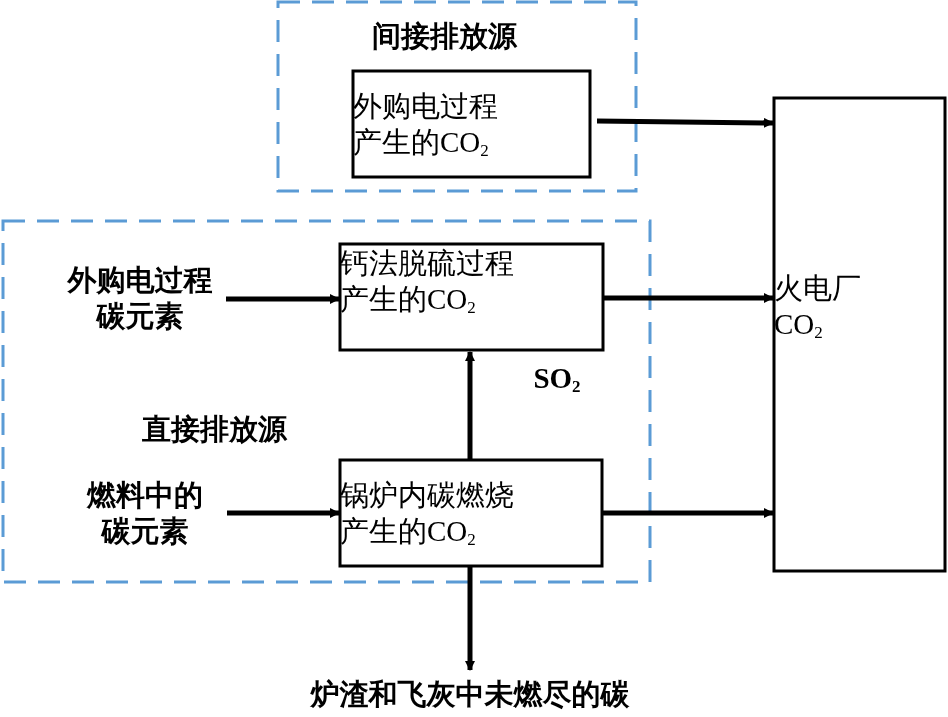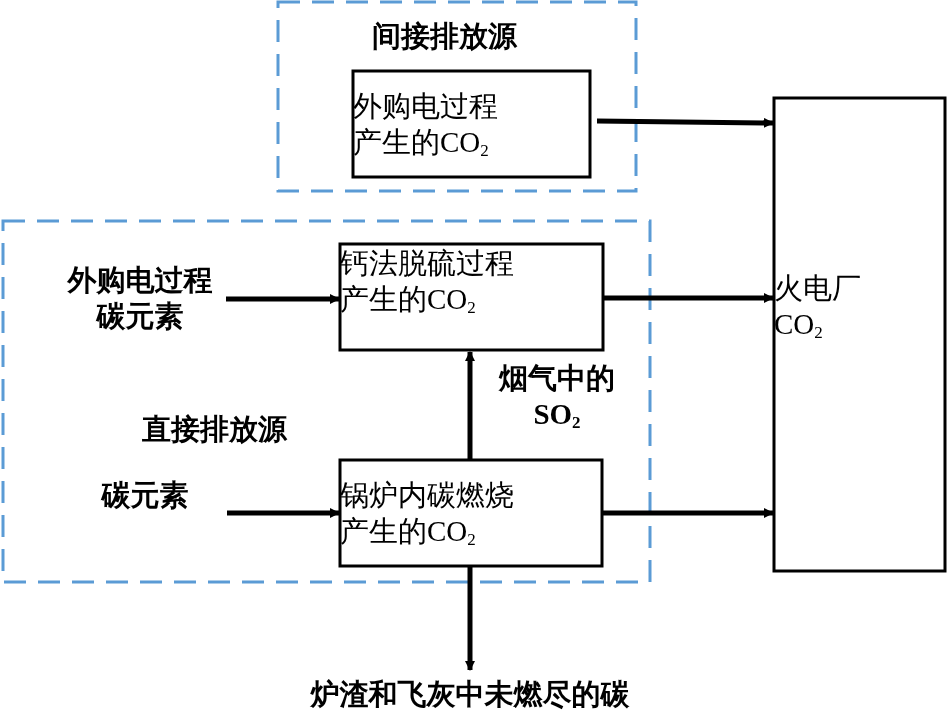--- a/index.html
+++ b/index.html
@@ -60,21 +60,21 @@
   <div>火电厂</div>
   <div><span>CO</span><sub>2</sub></div>
 </div>
 
 <div class="lbl" style="left:55px; top:262px; width:170px;">
   <div>外购电过程</div>
   <div>碳元素</div>
 </div>
 
 <div class="lbl" style="left:70px; top:477px; width:150px;">
+  <div>燃料中的</div>
   <div>碳元素</div>
 </div>
 
 <div class="lbl" style="left:482px; top:360px; width:150px;">
-  <div>烟气中的</div>
   <div><span>SO</span><sub>2</sub></div>
 </div>
 
 <div class="lbl" style="left:270px; top:676px; width:400px;">炉渣和飞灰中未燃尽的碳</div>
 
 </body></html>

